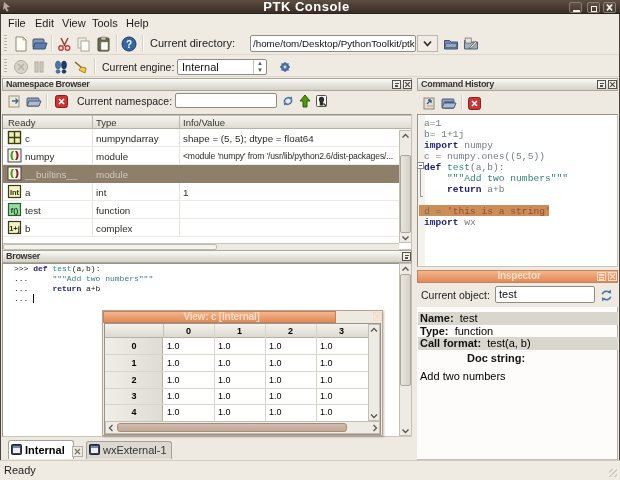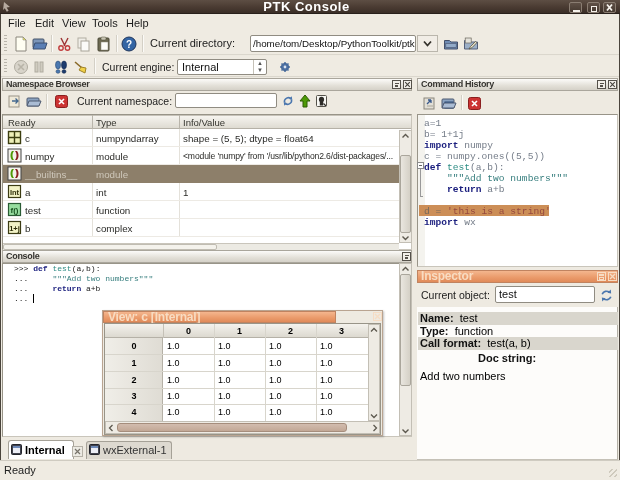--- a/index.html
+++ b/index.html
@@ -24,21 +24,21 @@
 #tb2 { top:56px; height:21px; border-bottom:1px solid #dbd7cd; }
 .grip { width:3px; background:repeating-linear-gradient(#b8b4aa 0 1px, #efebe2 1px 3px); }
 .vsep { width:1px; background:#d4d0c6; box-shadow:1px 0 0 #fbfaf7; }
 .tlabel { font-size:10.5px; color:#1c1c1c; }
 
 .input { background:#fff; border:1px solid #908c82; font-size:11px; color:#111; border-radius:2px; }
 
 .phead { background:linear-gradient(#fcfbf9, #e3e0d8 60%, #d5d1c8); border:1px solid #aaa69c;
   font-size:9px; font-weight:bold; color:#35332f; letter-spacing:-0.3px; line-height:12px; }
 .phead-orange { background:linear-gradient(#f4b68e, #ea9a6a 60%, #e08a59); border:1px solid #c08360;
-  font-size:12px; font-weight:bold; color:#f8dcc2; letter-spacing:-0.2px; line-height:11px; }
+  font-size:10px; font-weight:bold; color:#f8dcc2; letter-spacing:-0.2px; line-height:11px;text-align:center; }
 .pbtn { width:9px; height:9px; border:1px solid #55514a; background:#f2efe9; position:absolute; }
 .white { background:#fff; border:1px solid #989488; border-right-color:#c9c5bb; border-bottom-color:#c9c5bb; }
 
 .sbtrack { background:#eeebe4; border:1px solid #c3bfb5; }
 .sbthumb { background:linear-gradient(90deg,#e9e6df,#d4d0c6); border:1px solid #aaa69c; border-radius:2px; }
 
 .code { font-family:"Liberation Mono", monospace; white-space:pre; color:#1a1a1a; }
 .codec { font-size:8px;padding-left:10px; }
 .codeh { font-size:9.6px; }
 .kw { color:#1a1e7e; font-weight:bold; }
@@ -342,21 +342,21 @@
 <div class="abs sbthumb" style="left:400px;top:155px;width:11px;height:78px;"></div>
 <div class="abs" style="left:400px;top:234px;">
     <svg width="11" height="8">
       <path d="M2.5 2.5l3 3 3-3" fill="none" stroke="#5c584e" stroke-width="1.4"></path>
     </svg>
   </div>
 
 <div class="abs" style="left:3px;top:243px;width:396px;height:7px;background:#eceae3;border-top:1px solid #c9c5bb;"></div>
 <div class="abs" style="left:3px;top:244px;width:214px;height:6px;background:#f4f2ec;border:1px solid #c0bcb2;border-radius:2px;"></div>
 
-<div class="abs phead" style="left:2px;top:250px;width:410px;height:13px;padding:0 0 0 3px;line-height:11px;">Console</div>
+<div class="abs phead" style="left:2px;top:250px;width:410px;height:13px;padding:0 0 0 3px;line-height:11px;">Browser</div>
 <div class="abs pbtn" style="left:402px;top:252px;">
     <div style="position:absolute;left:1.5px;top:1.5px;width:4px;height:1.5px;background:#55514a;"></div>
     <div style="position:absolute;left:1.5px;top:3.5px;width:3px;height:1.5px;border:1px solid #55514a;"></div>
   </div>
 
 <div class="abs white" style="left:2px;top:263px;width:410px;height:174px;"></div>
 <div class="abs code codec" style="left:4px;top:264px;line-height:10px;">&gt;&gt;&gt; <span class="kw">def</span> <span class="fn">test</span>(a,b):
 ...     <span class="doc">"""Add two numbers"""</span>
 ...     <span class="kw">return</span> a+b
 ... <span style="border-left:1px solid #000;">&nbsp;</span></div>
@@ -448,21 +448,21 @@
       <path d="M11.8 1.6l.3 3.8-3.6-.6z" fill="#4a76ae"></path>
       <path d="M11.8 8.8a4.5 4.5 0 01-7.2 1.8" fill="none" stroke="#4a76ae" stroke-width="1.7"></path>
       <path d="M3.2 13.4l-.3-3.8 3.6.6z" fill="#4a76ae"></path>
     </svg>
   </div>
 
 <div class="abs" style="left:417px;top:307px;width:201px;height:153px;background:#fdfcfa;border-right:1px solid #b5b1a7;border-bottom:1px solid #c5c1b7;"></div>
 <div class="abs iband" style="top:312px;background:#d9d6cd;line-height:13px;"><span class="ilabel" style="margin-left:2px;">Name:</span>&nbsp; test</div>
 <div class="abs iband" style="top:325px;line-height:13px;"><span class="ilabel" style="margin-left:2px;">Type:</span>&nbsp; function</div>
 <div class="abs iband" style="top:337px;background:#d9d6cd;line-height:13px;"><span class="ilabel" style="margin-left:2px;">Call format:</span>&nbsp; test(a, b)</div>
-<div class="abs iband" style="top:352px;line-height:13px;"><span class="ilabel" style="margin-left:15px;padding-left:45px;">Doc string:</span></div>
+<div class="abs iband" style="top:352px;line-height:13px;"><span class="ilabel" style="margin-left:4px;padding-left:45px;">Doc string:</span></div>
 <div class="abs iband" style="top:370px;line-height:13px;"><span style="margin-left:2px;">Add two numbers</span></div>
 
 <div class="abs" style="left:102px;top:310px;width:281px;height:126px;background:#eeeae1;border:1px solid #b9a491;box-shadow:1px 1px 2px rgba(0,0,0,0.25);"></div>
 <div class="abs phead-orange" style="left:103px;top:311px;width:233px;height:12px;padding:0 0 0 4px;line-height:10px;">View: c [Internal]</div>
 <div class="abs" style="left:373px;top:312px;width:9px;height:9px;border:1px solid #f6dcc4;">
     <svg width="7" height="7">
       <path d="M1 1l5 5M6 1l-5 5" stroke="#f6dcc4" stroke-width="1.3"></path>
     </svg>
   </div>
 

